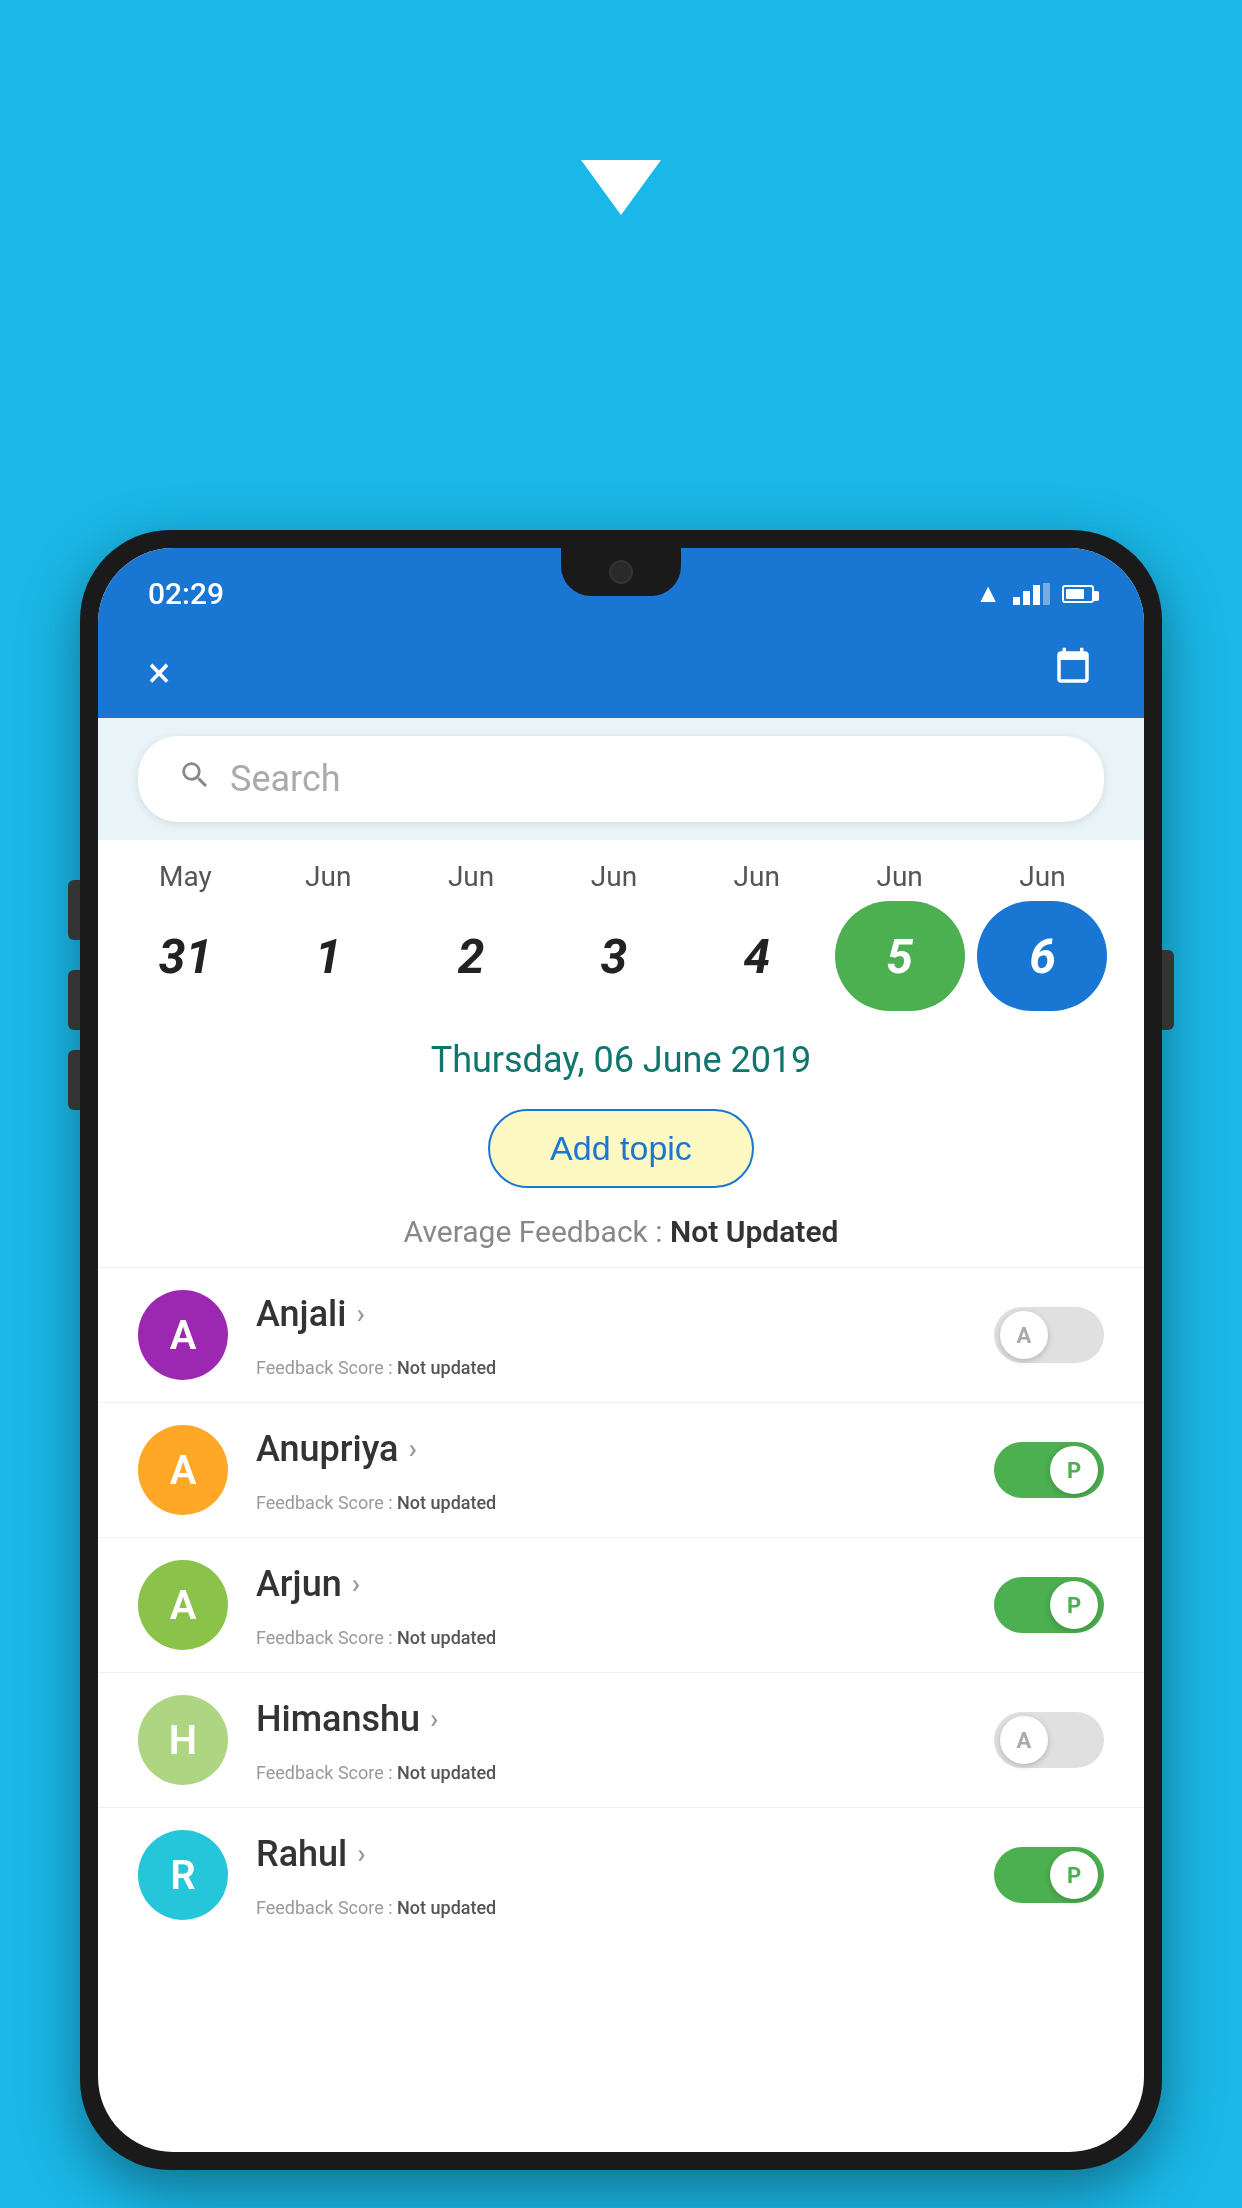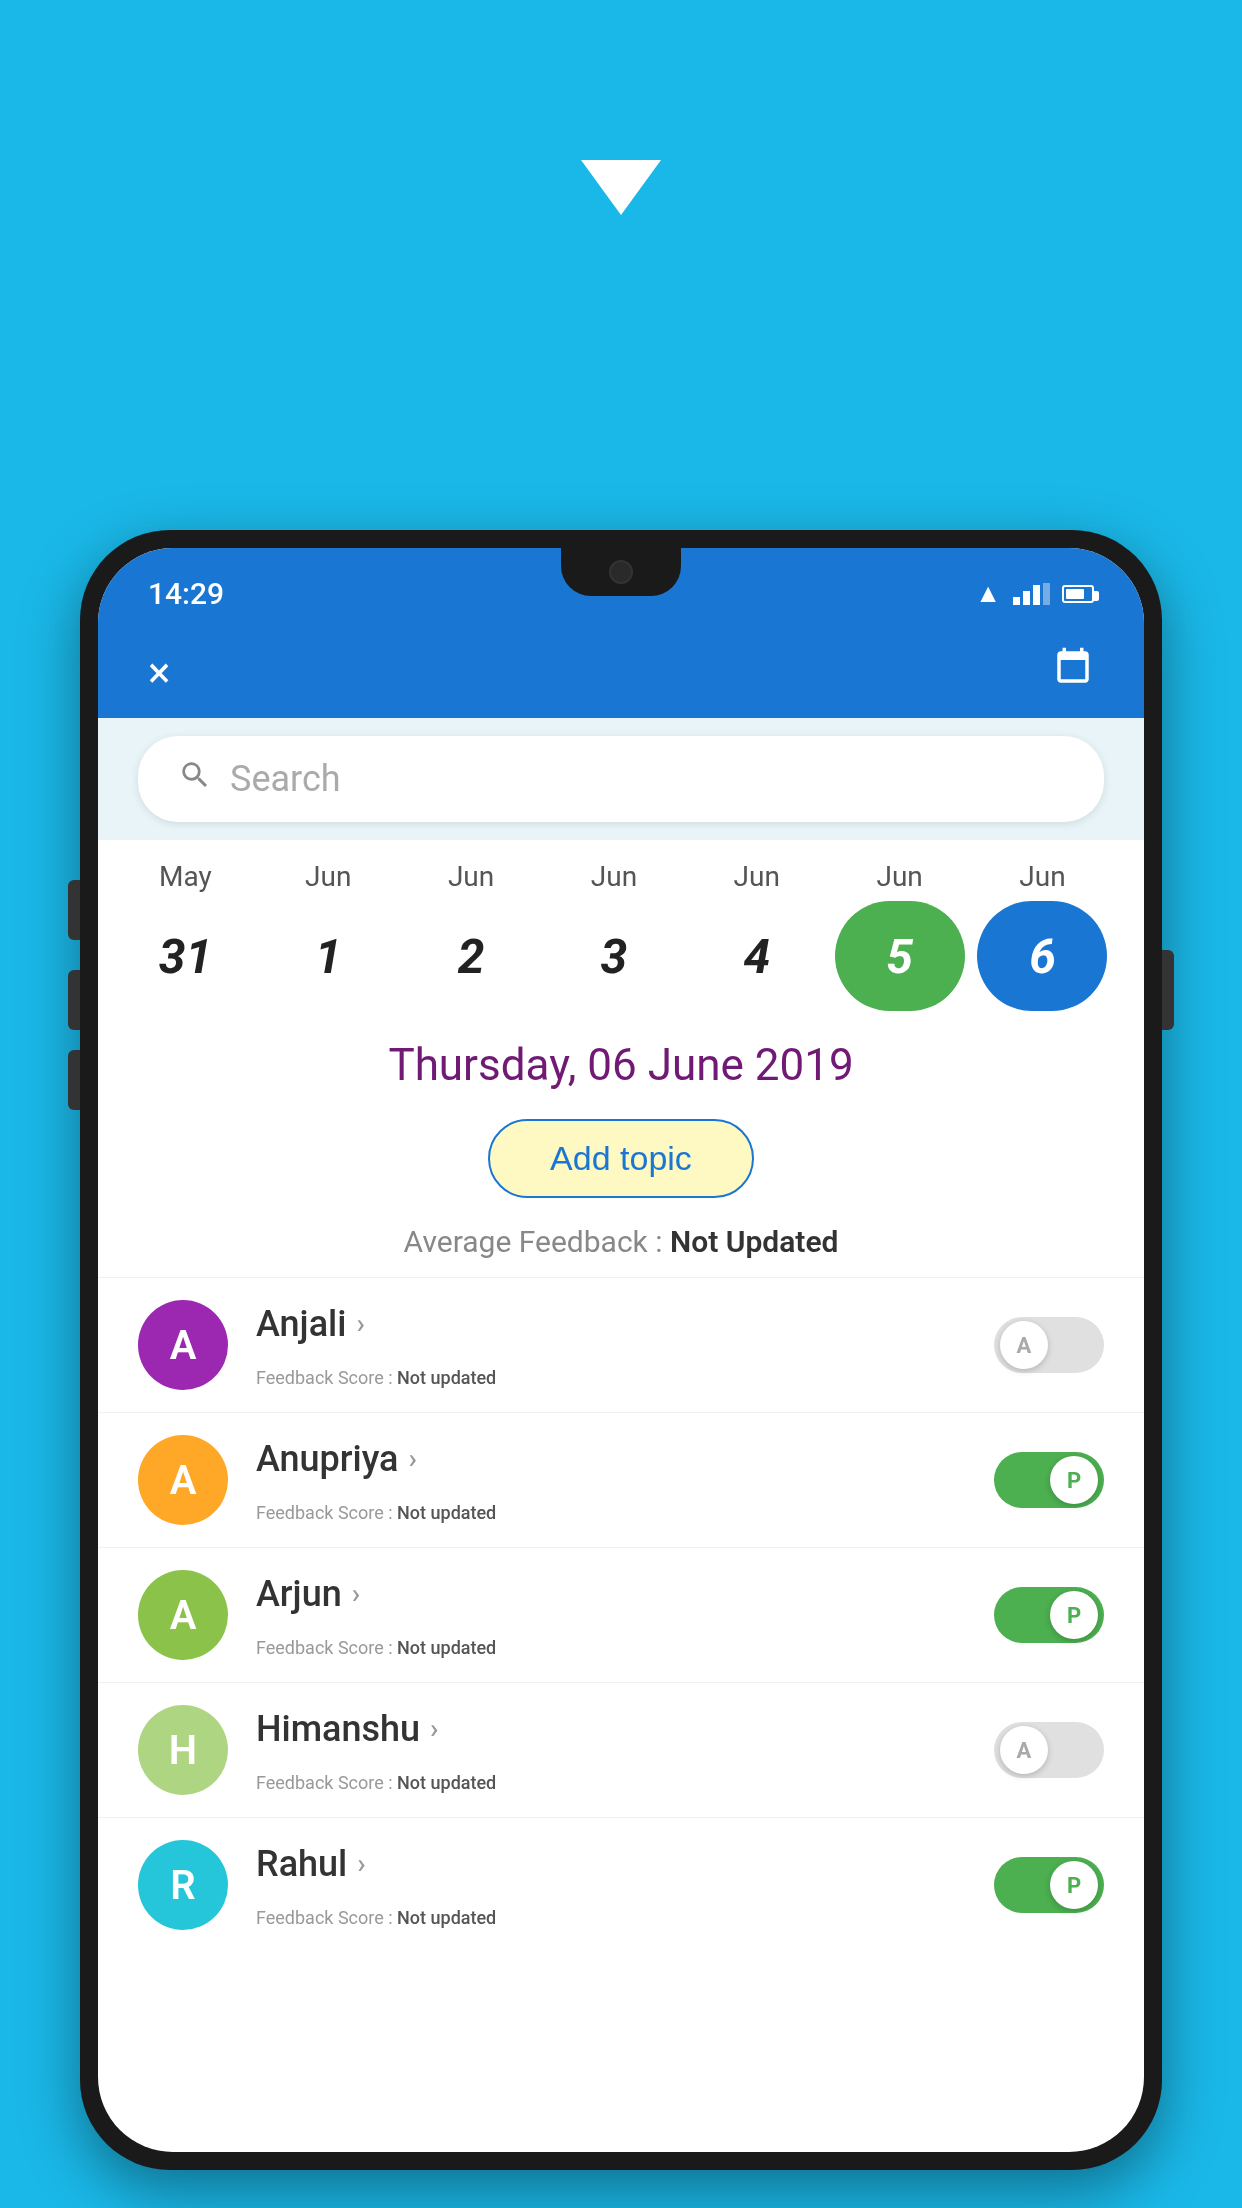--- a/index.html
+++ b/index.html
@@ -225,22 +225,22 @@
     }
 
     
     .selected-date-info {
       text-align: center;
       padding: 18px 30px 10px;
       flex-shrink: 0;
     }
 
     .selected-date-text {
-      font-size: 44px;
-      color: #701a75;
+      font-size: 36px;
+      color: #0f766e;
       font-weight: 400;
     }
 
     
     .add-topic-container {
       display: flex;
       justify-content: center;
       padding: 18px;
       flex-shrink: 0;
     }
@@ -437,21 +437,21 @@
     <div class="phone-side-button3"></div>
     <div class="phone-side-button4"></div>
 
     <div class="phone-notch">
       <div class="phone-camera"></div>
     </div>
 
     <div class="phone-screen">
 
       <div class="status-bar">
-        <span class="status-time">14:29</span>
+        <span class="status-time">02:29</span>
         <div class="status-icons">
 
           <span style="color:white; font-size:26px;">▲</span>
 
           <div class="signal-icon">
             <div class="signal-bar" style="height:8px;"></div>
             <div class="signal-bar" style="height:14px;"></div>
             <div class="signal-bar" style="height:20px;"></div>
             <div class="signal-bar" style="height:22px; background:rgba(255,255,255,0.4);"></div>
           </div>

